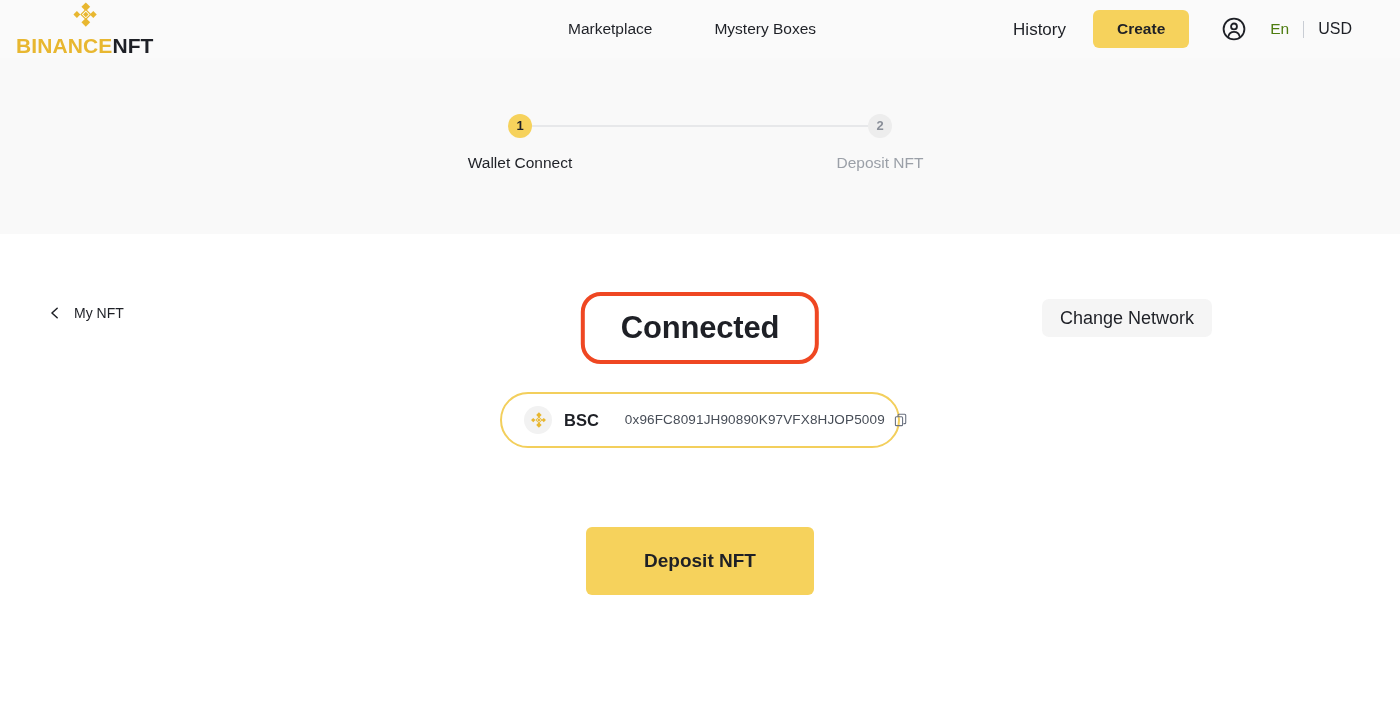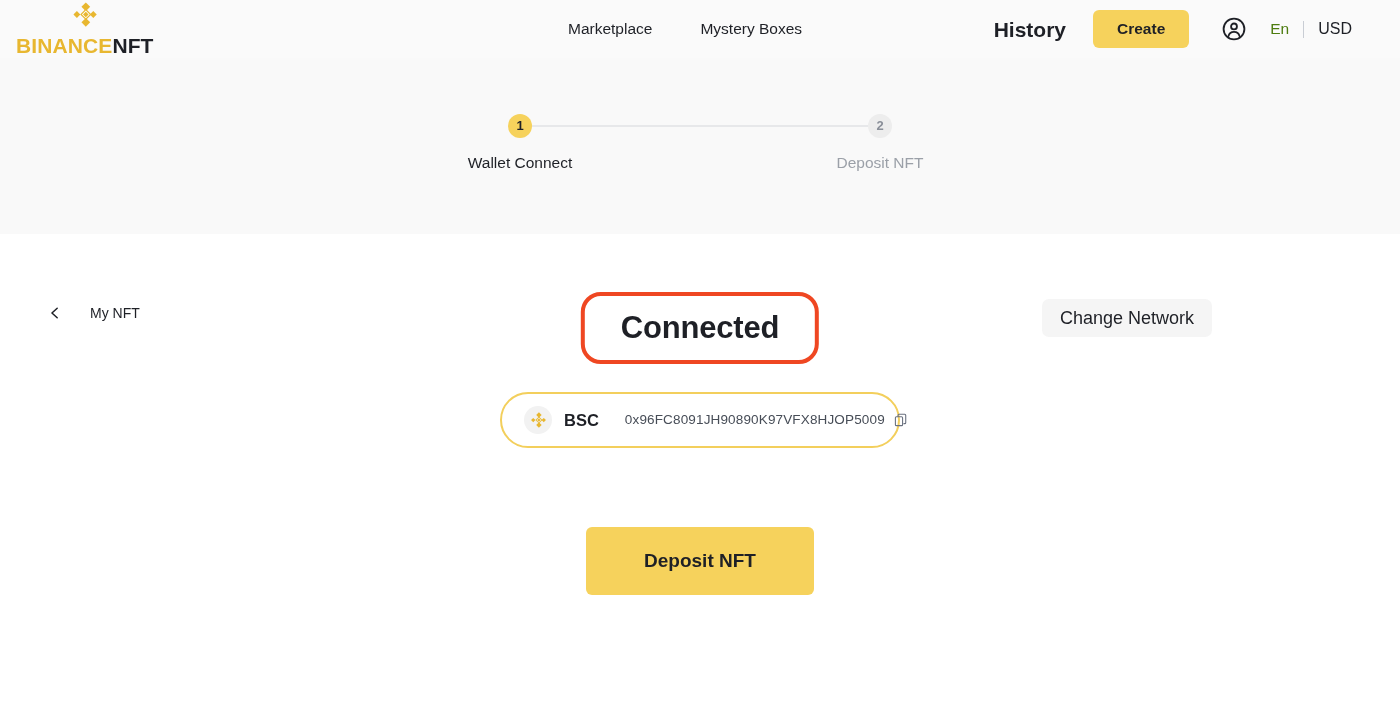--- a/index.html
+++ b/index.html
@@ -48,46 +48,45 @@
   .brand-text .b-binance { color: #E8B730; }
   .brand-text .b-nft { color: #1E2026; }
 
   .nav-center {
     position: absolute;
     left: 568px;
     top: 0;
     height: 58px;
     display: flex;
     align-items: center;
-    gap: 48px;
+    gap: 62px;
   }
   .nav-link {
     font-size: 15.5px;
     color: #1E2026;
     white-space: nowrap;
     cursor: pointer;
     line-height: 1;
   }
 
   .nav-right {
     position: absolute;
     right: 48px;
     top: 0;
     height: 58px;
     display: flex;
     align-items: center;
     gap: 0;
   }
   .nav-history {
-    font-size: 21px;
+    font-size: 17px;
     color: #1E2026;
     cursor: pointer;
     margin-right: 27px;
     line-height: 1;
-    font-weight: bold;
   }
   .btn-create {
     background: #F6D25C;
     color: #1E2026;
     border: none;
     border-radius: 6px;
     font-size: 15.5px;
     font-weight: bold;
     font-family: inherit;
     padding: 0 24px;
@@ -196,21 +195,21 @@
     height: 488px;
     background: #FFFFFF;
   }
 
   .back-link {
     position: absolute;
     left: 48px;
     top: 72px;
     display: flex;
     align-items: center;
-    gap: 28px;
+    gap: 12px;
     cursor: pointer;
   }
   .chevron-left {
     width: 14px; height: 14px;
     display: block;
   }
   .back-label {
     font-size: 14px;
     color: #1E2026;
     line-height: 1;

